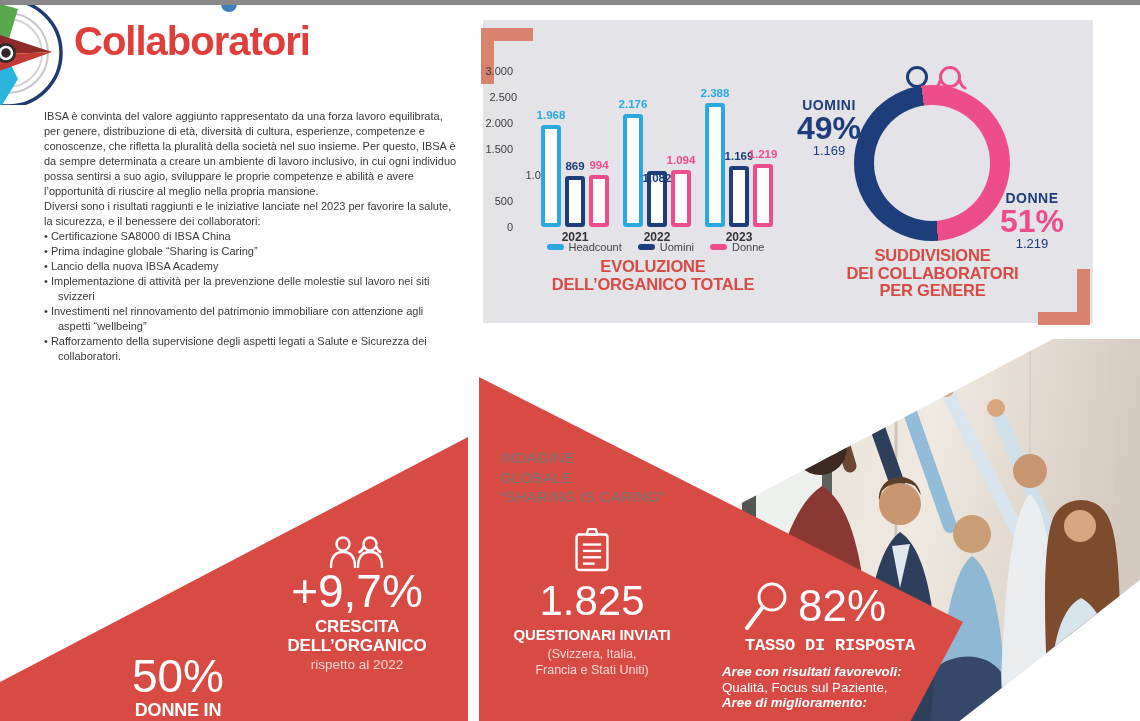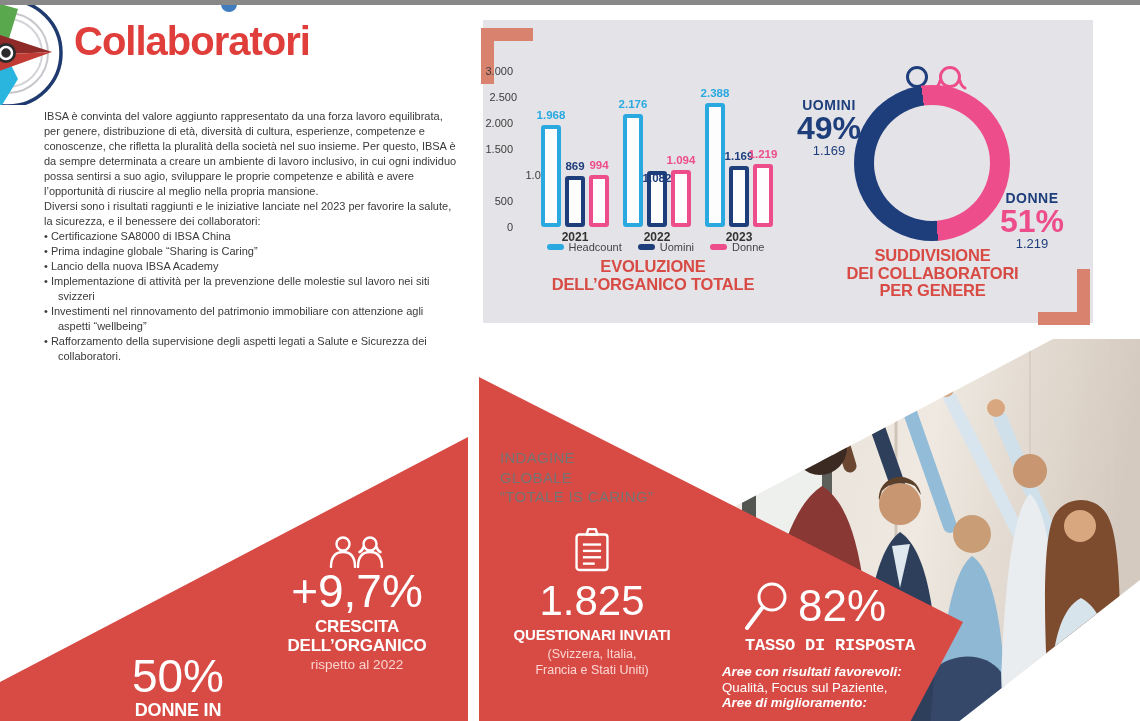--- a/index.html
+++ b/index.html
@@ -247,21 +247,21 @@
   </div>
 
   <div class="abs z3 center" style="left:88px;top:646px;width:180px;">
     <div class="big-num" style="line-height:50px;">50%</div>
     <div class="stat-label" style="font-size:18px;">DONNE IN POSIZIONI</div>
   </div>
 
   <div class="abs z3" style="left:500px;top:443px;width:210px;">
     <div class="survey-head">INDAGINE</div>
     <div class="survey-head">GLOBALE</div>
-    <div class="survey-head">“TOTALE IS CARING”</div>
+    <div class="survey-head">“SHARING IS CARING”</div>
   </div>
 
   <div class="abs z3 center" style="left:502px;top:520px;width:180px;">
     <svg width="40" height="50" viewBox="0 0 44 52">
       <g fill="none" stroke="#fff" stroke-width="2.6" stroke-linejoin="round">
         <rect x="5" y="9" width="34" height="39" rx="3"></rect>
         <path d="M16,9 L18,3 L26,3 L28,9 Z"></path>
         <line x1="12" y1="20" x2="32" y2="20"></line>
         <line x1="12" y1="27" x2="32" y2="27"></line>
         <line x1="12" y1="34" x2="32" y2="34"></line>

